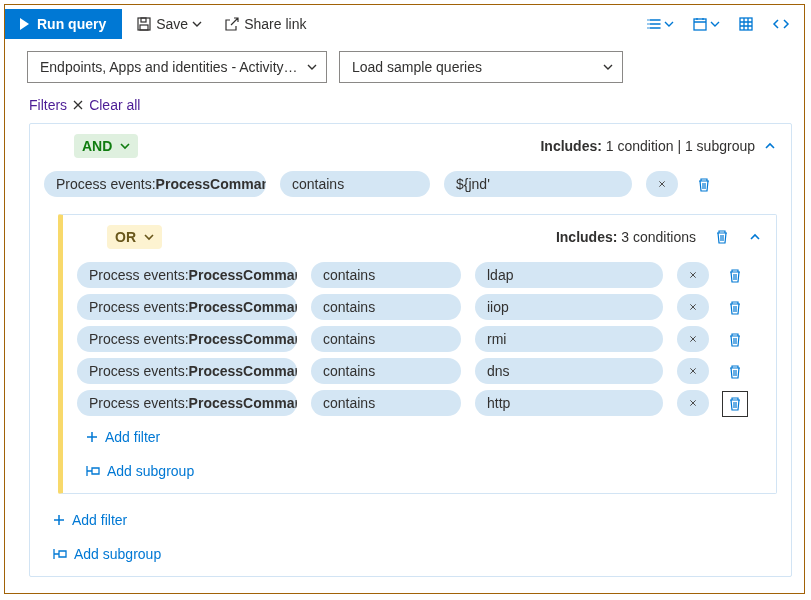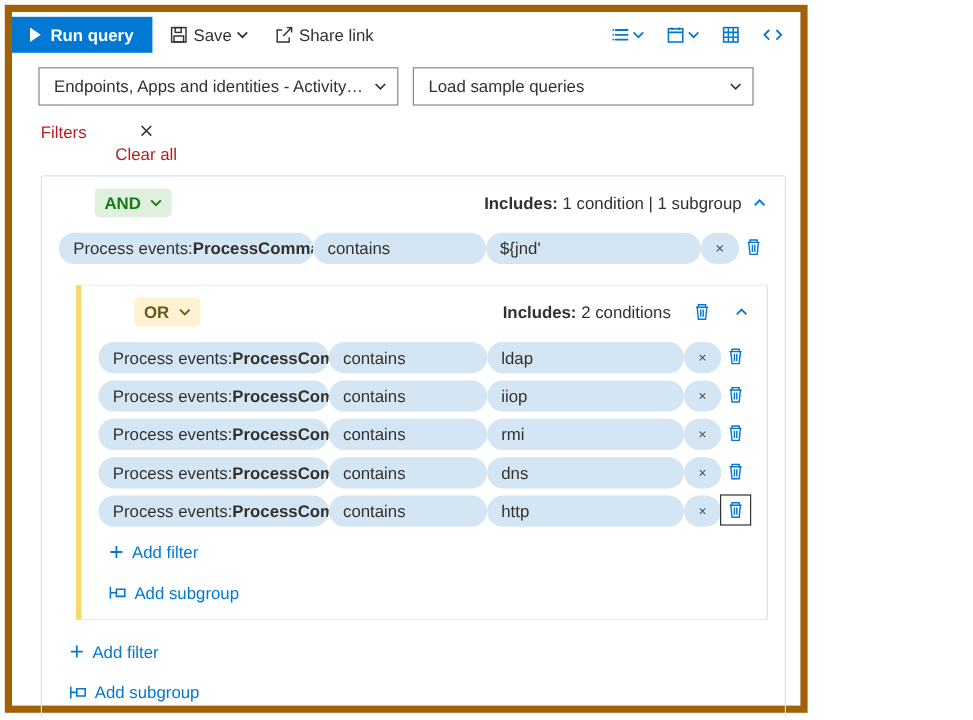--- a/index.html
+++ b/index.html
@@ -1,42 +1,42 @@
 <!DOCTYPE html>
 <html><head>
 <meta charset="utf-8">
 <style>
   * { box-sizing: border-box; font-family: "Segoe UI", Arial, sans-serif; }
   body { margin: 0; padding: 4px; background: #fff; font-size: 13px; color: #323130; }
-  .frame { border: 6px solid #a16207; width: 669px; height: 590px; }
+  .frame { border: 1px solid #a16207; width: 801px; height: 590px; }
   .toolbar { display: flex; align-items: center; padding: 4px 8px 4px 0; gap: 6px; }
   .btn-primary { background: #0078d4; color: #fff; border: none; padding: 7px 16px 7px 12px; font-size: 14px; cursor: pointer; display: flex; align-items: center; gap: 6px; font-weight: 600; }
   .tbtn { background: none; border: none; color: #323130; padding: 6px 8px; cursor: pointer; display: flex; align-items: center; gap: 4px; font-size: 14px; }
   .tbtn svg { flex-shrink: 0; }
   .spacer { flex: 1; }
   .iconbtn { background: none; border: none; color: #0078d4; padding: 4px 6px; cursor: pointer; display: flex; align-items: center; gap: 2px; }
   .selrow { display: flex; gap: 12px; padding: 8px 22px 10px; }
   .select { border: 1px solid #8a8886; height: 32px; display: flex; align-items: center; justify-content: space-between; padding: 0 8px 0 12px; cursor: pointer; font-size: 14px; }
   .sel1 { width: 300px; }
   .sel2 { width: 284px; }
   .allfilters { display: flex; align-items: center; gap: 10px; padding: 0 22px 14px; color: #a19f9d; font-size: 14px; }
   .toggle { width: 40px; height: 20px; border-radius: 10px; background: #e1dfdd; position: relative; }
   .toggle::after { content: ""; width: 12px; height: 12px; border-radius: 50%; background: #fff; position: absolute; top: 4px; left: 4px; }
-  .clearrow { display: flex; gap: 24px; padding: 4px 24px 10px; font-size: 14px; color: #b91c1c;}
+  .clearrow { display: flex; align-items: center; gap: 4px; padding: 4px 24px 10px; font-size: 14px; color: #4c1d95;}
   .clearrow .lbl { font-weight: 400; }
-  .clearbtn { display: flex; align-items: center; gap: 4px; cursor: pointer; flex-direction: column; }
+  .clearbtn { display: flex; align-items: center; gap: 4px; cursor: pointer; }
   .panel { margin: 0 12px 0 24px; }
   .grp-outer { border: 1px solid #d2e4f4; border-radius: 2px; padding: 10px 14px 14px; }
   .grp-hdr { display: flex; align-items: center; gap: 8px; padding-bottom: 10px; font-size: 14px;}
   .logic-pill { border-radius: 4px; padding: 4px 8px; display: flex; align-items: center; gap: 8px; font-weight: 600; cursor:pointer;margin-left:30px; }
   .logic-and { background: #dff0df; color: #107c10; }
   .logic-or  { background: #fdf3d1; color: #69571b; }
   .incl { font-weight: 400; }
   .incl b { font-weight: 600; }
-  .row { display: flex; align-items: flex-start; gap: 0; padding: 3px 0; }
+  .row { display: flex; align-items: flex-end; gap: 14px; padding: 3px 0; }
   .pill { background: #d4e6f4; border-radius: 14px; height: 26px; display: flex; align-items: center; padding: 0 12px; white-space: nowrap; overflow: hidden; text-overflow: ellipsis; cursor: pointer; font-size: 14px;}
   .pill b { font-weight: 600; }
   .p-field { width: 222px; }
   .p-field-inner { width: 220px; }
   .p-op { width: 150px; }
   .p-op-inner { width: 150px; }
   .p-val { width: 188px; }
   .p-val-inner { width: 188px; }
   .p-x { width: 32px; justify-content: center; color:#4d4d4d; }
   .trash { background: none; border: none; color: #0078d4; cursor: pointer; padding: 4px; display:flex; }
@@ -173,21 +173,21 @@
 
       <div class="subgroup">
         <div class="grp-hdr">
           <div class="logic-pill logic-or">
             <span>OR</span>
             <svg width="10" height="10" viewBox="0 0 10 10">
                 <path d="M1 3 L5 7 L9 3" fill="none" stroke="#69571b" stroke-width="1.6"></path>
               </svg>
           </div>
           <div class="spacer"></div>
-          <span class="incl"><b>Includes:</b> <span>2 conditions</span></span>
+          <span class="incl"><b>Includes:</b> <span>3 conditions</span></span>
           <button class="trash">
               <svg width="16" height="16" viewBox="0 0 16 16" fill="none" stroke="#0078d4" stroke-width="1.2">
                 <path d="M3 4h10M5 4V2h6v2M4 4l1 10h6l1-10M7 6v6M9 6v6"></path>
               </svg>
             </button>
           <svg width="14" height="14" viewBox="0 0 14 14" style="cursor:pointer">
               <path d="M3 9 L7 5 L11 9" fill="none" stroke="#0078d4" stroke-width="1.6"></path>
             </svg>
         </div>
 

